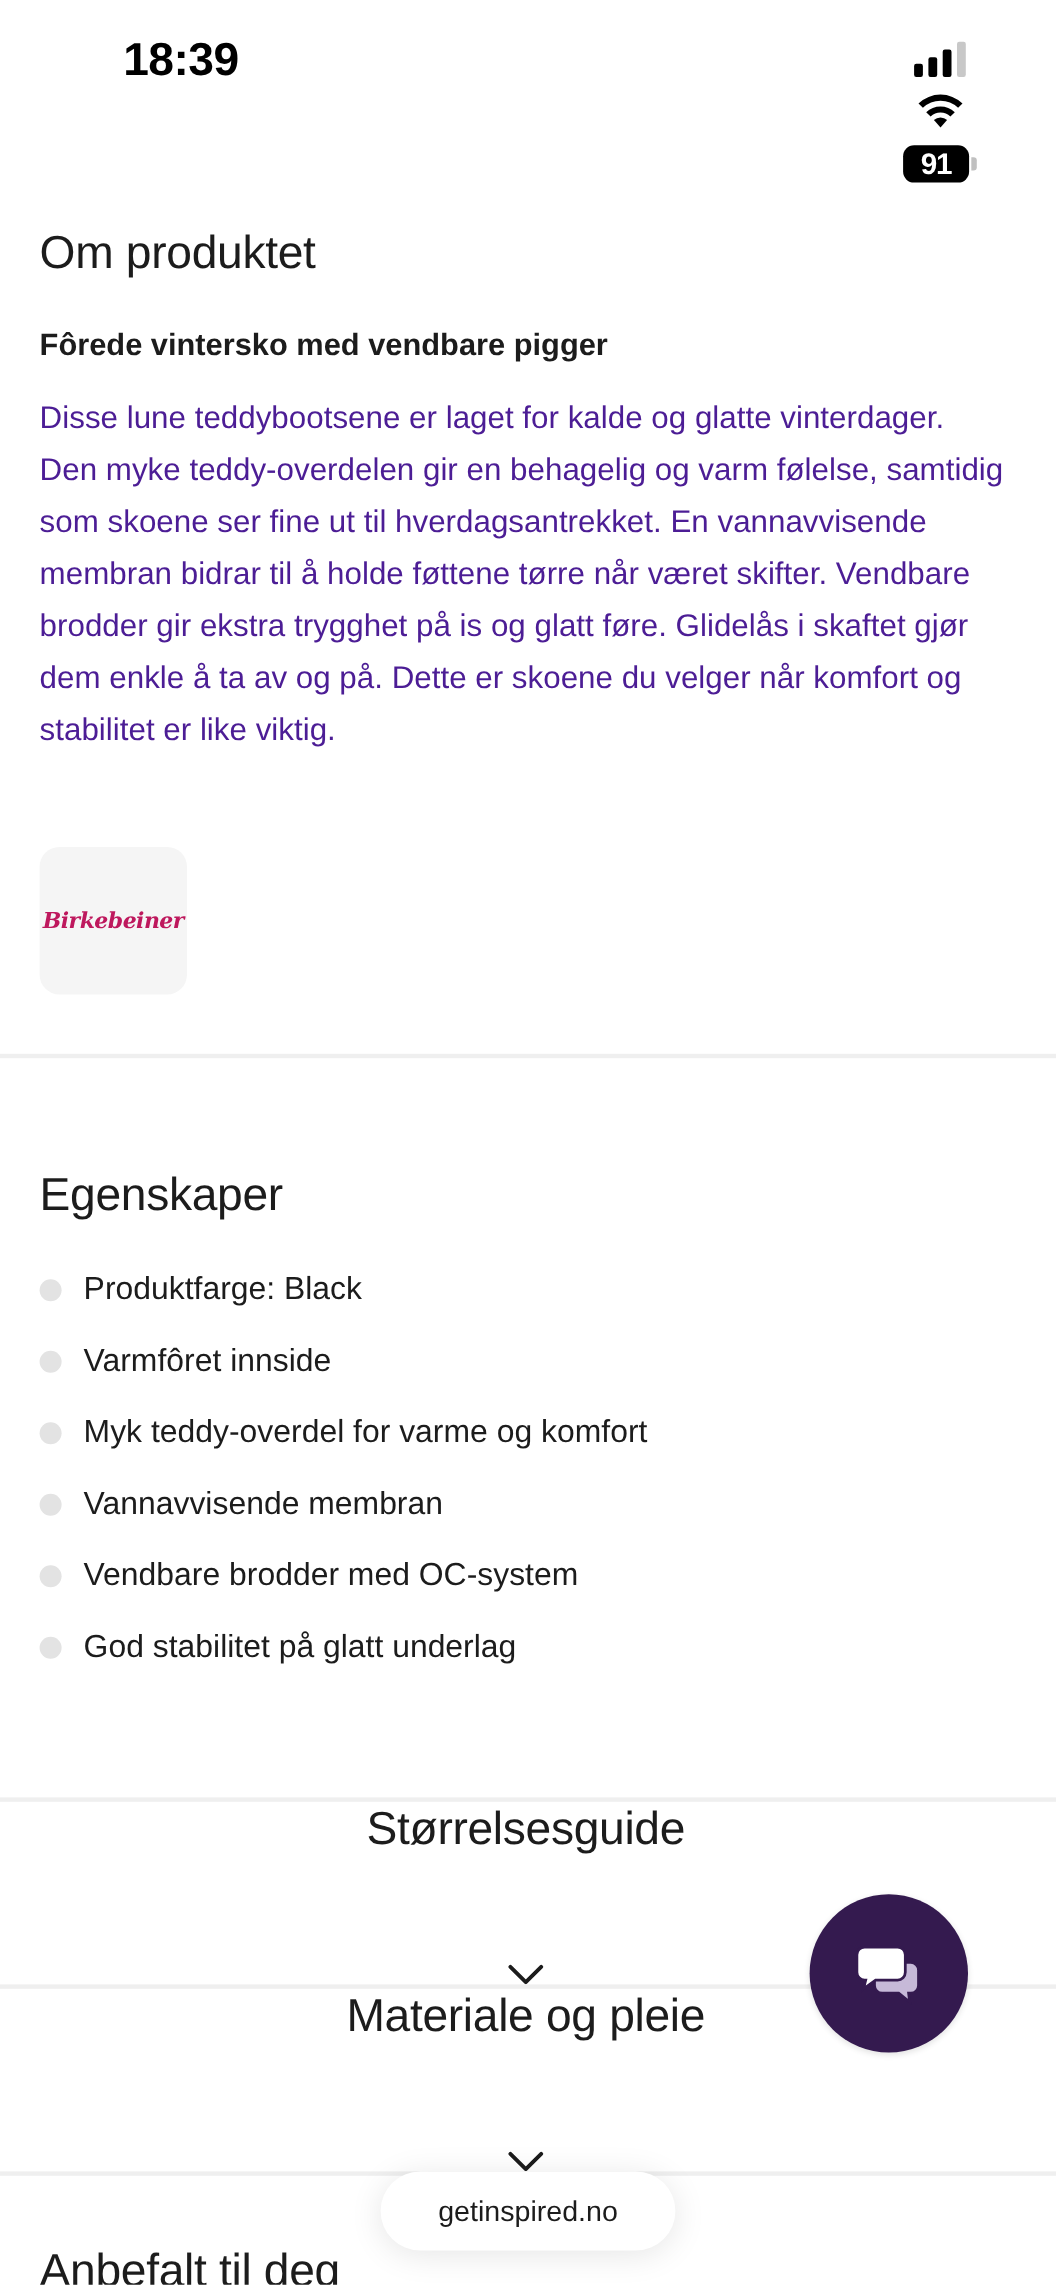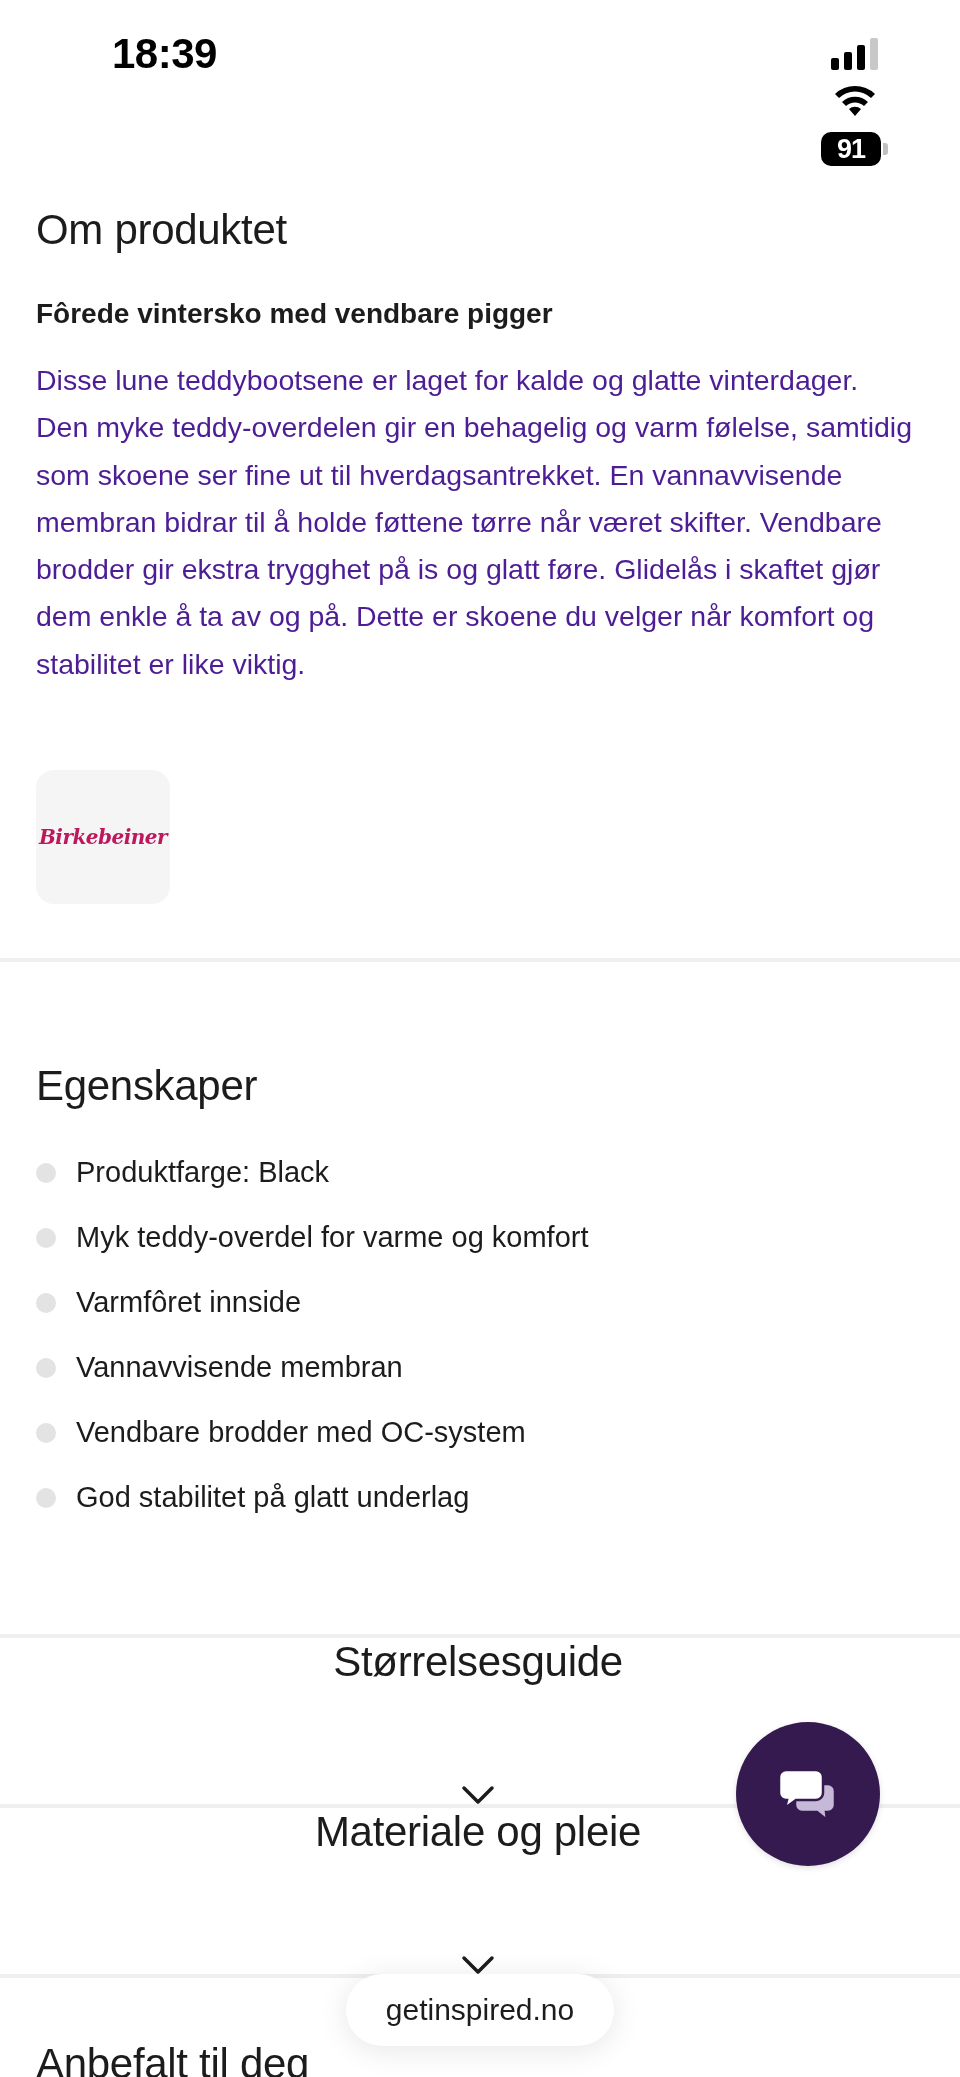--- a/index.html
+++ b/index.html
@@ -86,21 +86,21 @@
     box-shadow: 0 2px 6px rgba(0,0,0,0.12);
   }
 
   
   .url-pill {
     position: absolute; left: 346px; top: 1974px;
     width: 268px; height: 72px; border-radius: 36px;
     background: #ffffff;
     box-shadow: 0 4px 30px rgba(0,0,0,0.10);
     display: flex; align-items: center; justify-content: center;
-    font-size: 30px; color: #1c1c1c;
+    font-size: 26px; color: #1c1c1c;
   }
 </style>
 </head>
 <body>
 
 <div class="page">
 
   <div class="status-bar">
     <div class="status-time">18:39</div>
     <div class="status-icons">
@@ -132,25 +132,25 @@
   <div class="divider" style="top:958px"></div>
 
   <h2 class="h2 features-title">Egenskaper</h2>
   <ul class="features-list">
     <li>
         <span class="bullet"></span>
         <span>Produktfarge: Black</span>
       </li>
     <li>
         <span class="bullet"></span>
-        <span>Myk teddy-overdel for varme og komfort</span>
+        <span>Varmfôret innside</span>
       </li>
     <li>
         <span class="bullet"></span>
-        <span>Varmfôret innside</span>
+        <span>Myk teddy-overdel for varme og komfort</span>
       </li>
     <li>
         <span class="bullet"></span>
         <span>Vannavvisende membran</span>
       </li>
     <li>
         <span class="bullet"></span>
         <span>Vendbare brodder med OC-system</span>
       </li>
     <li>

